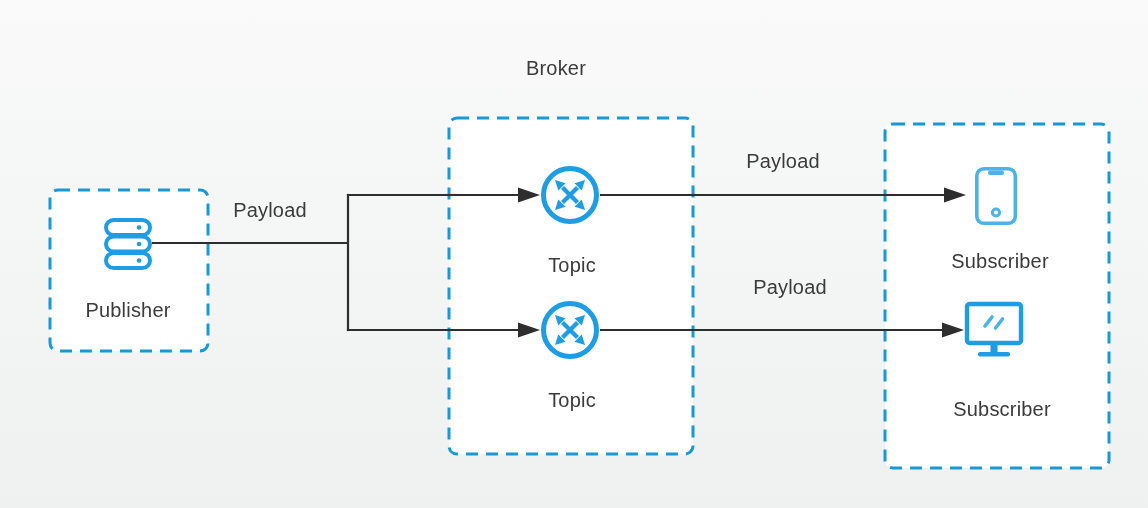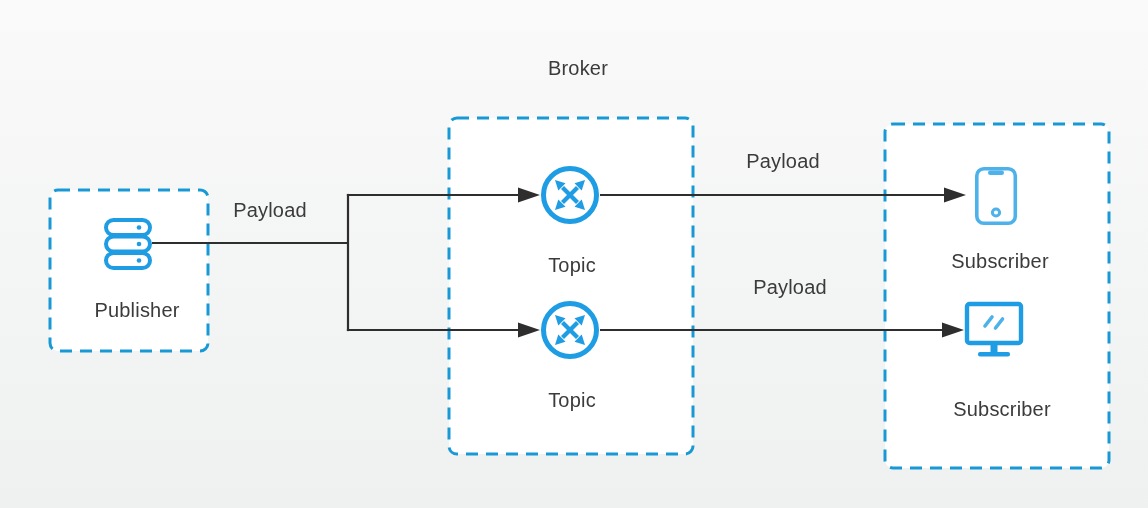--- a/index.html
+++ b/index.html
@@ -92,25 +92,25 @@
       <rect x="2" y="2" width="54" height="39" rx="2.5" fill="#ffffff" stroke="#1e9ce4" stroke-width="4.4"></rect>
       <g stroke="#4db2e9" stroke-width="3.6" stroke-linecap="round">
         <line x1="20" y1="24" x2="27" y2="15"></line>
         <line x1="30.5" y1="26" x2="37.5" y2="17"></line>
       </g>
       <rect x="25.5" y="41" width="7" height="10" fill="#1e9ce4"></rect>
       <rect x="13" y="50" width="32" height="4.6" rx="2" fill="#1e9ce4"></rect>
     </g>
   </svg>
 
-  <div class="lbl" style="left:578px; top:57px;">Broker</div>
+  <div class="lbl" style="left:556px; top:57px;">Broker</div>
 
   <div class="lbl" style="left:270px; top:199px;">Payload</div>
   <div class="lbl" style="left:783px; top:150px;">Payload</div>
   <div class="lbl" style="left:790px; top:276px;">Payload</div>
 
-  <div class="lbl" style="left:137px; top:299px;">Publisher</div>
+  <div class="lbl" style="left:128px; top:299px;">Publisher</div>
   <div class="lbl" style="left:572px; top:254px;">Topic</div>
   <div class="lbl" style="left:572px; top:389px;">Topic</div>
   <div class="lbl" style="left:1000px; top:250px;">Subscriber</div>
   <div class="lbl" style="left:1002px; top:398px;">Subscriber</div>
 
 </div>
 
 </body></html>

